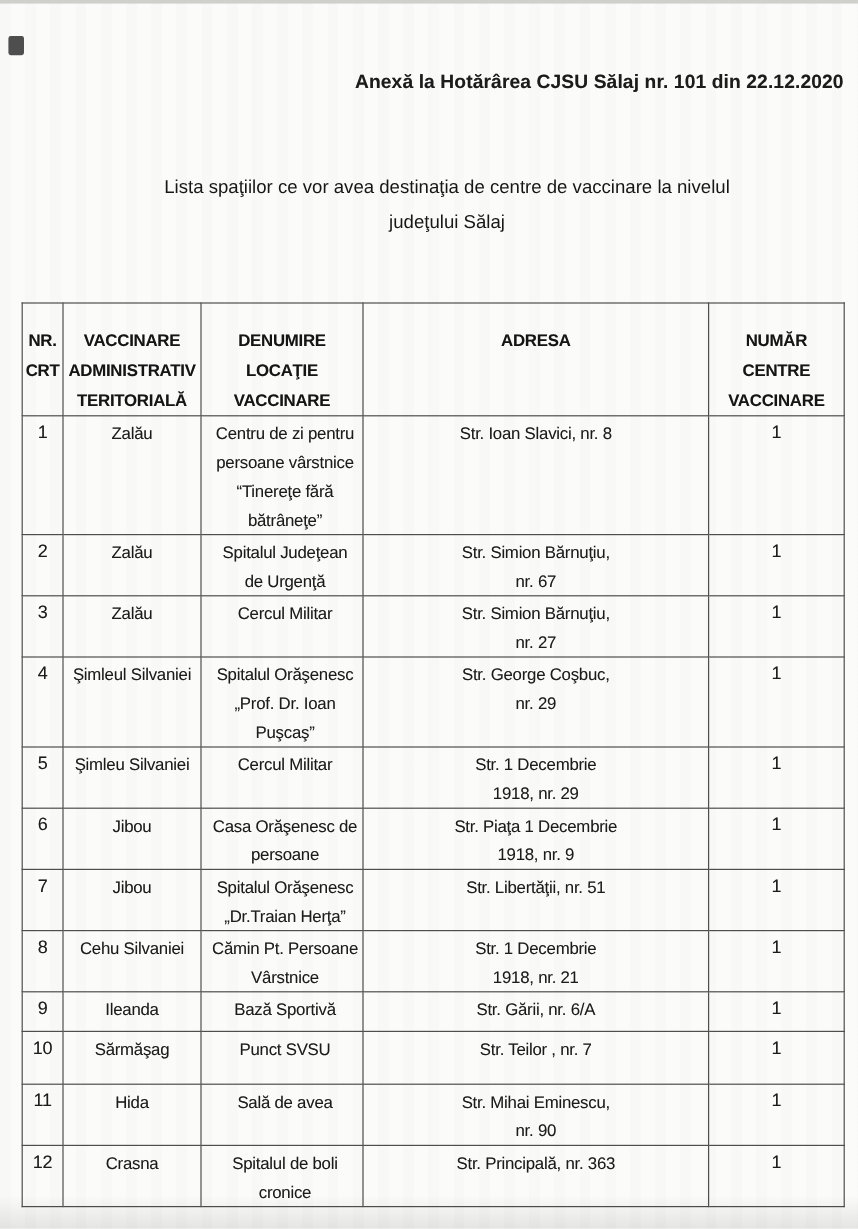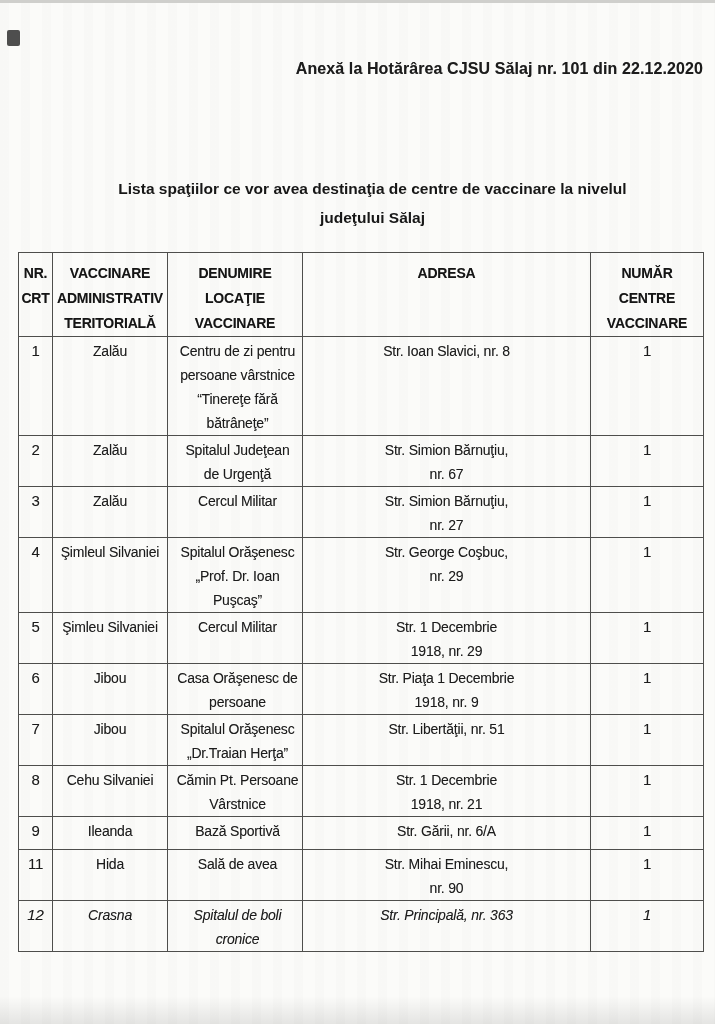--- a/index.html
+++ b/index.html
@@ -29,22 +29,22 @@
     background:#3b3b3b;border-radius:2px;opacity:.9;
   }
   .annex-line{
     position:absolute;top:60px;left:0;right:12px;
     text-align:right;font-size:16px;font-weight:700;
     letter-spacing:.1px;color:#1c1c1c;
     text-shadow:0 0 .4px rgba(0,0,0,.35);
   }
   .doc-title{
     position:absolute;top:142px;left:30px;right:0;
-    text-align:center;font-size:15.5px;font-weight:bold;
-    line-height:29px;white-space:pre-line;color:#171717;margin-top:32px;
+    text-align:center;font-size:15.5px;font-weight:normal;
+    line-height:29px;white-space:pre-line;color:#171717;
   }
   table.centers{
     position:absolute;left:18px;top:252px;width:685px;
     border-collapse:collapse;table-layout:fixed;
   }
   table.centers td{
     border:1px solid #4e4e4c;
     vertical-align:top;
     font-size:14px;line-height:24px;
     padding:2px 2px 0 2px;
@@ -53,29 +53,29 @@
     letter-spacing:-0.2px;
     color:#1c1c1c;
     text-shadow:0 0 .4px rgba(0,0,0,.3);
     overflow:visible;
   }
   table.centers td.c-nr{font-size:15px;}
   table.centers td.c-loc{text-align:center;padding-left:7px;}
   table.centers td.c-num{font-size:15px;}
   table.centers tr.hdr td{
     font-weight:bold;font-size:14px;line-height:25px;
-    padding-top:8px;white-space:pre-line;color:#151515;
+    padding-top:18px;white-space:pre-line;color:#151515;
   }
   col.w-nr{width:34px;} col.w-unit{width:115px;} col.w-loc{width:135px;}
   col.w-adr{width:288px;} col.w-num{width:113px;}
   tr.hdr{height:76px;}
   tr.h0{height:97px;} tr.h1{height:45px;} tr.h2{height:50px;}
   tr.h3{height:72px;} tr.h4{height:49px;} tr.h5{height:49px;}
   tr.h6{height:51px;} tr.h7{height:49px;} tr.h8{height:33px;}
-  tr.h9{height:44px;} tr.h10{height:50px;} tr.h11{height:49px;font-style:italic;}
+  tr.h9{height:44px;} tr.h10{height:50px;} tr.h11{height:49px;}
 </style>
 </head>
 <body>
 
 <div class="scan-texture"></div>
 <div class="top-edge"></div>
 <div class="corner-mark"></div>
 
 <div class="annex-line">Anexă la Hotărârea CJSU Sălaj nr. 101 din 22.12.2020</div>
 
@@ -176,20 +176,27 @@
 1918, nr. 21</td>
       <td class="c-num">1</td>
     </tr>
     <tr class="h8">
       <td class="c-nr">9</td>
       <td class="c-unit">Ileanda</td>
       <td class="c-loc">Bază Sportivă</td>
       <td class="c-adr">Str. Gării, nr. 6/A</td>
       <td class="c-num">1</td>
     </tr>
+    <tr class="h9">
+      <td class="c-nr">10</td>
+      <td class="c-unit">Sărmăşag</td>
+      <td class="c-loc">Punct SVSU</td>
+      <td class="c-adr">Str. Teilor , nr. 7</td>
+      <td class="c-num">1</td>
+    </tr>
     <tr class="h10">
       <td class="c-nr">11</td>
       <td class="c-unit">Hida</td>
       <td class="c-loc">Sală de avea</td>
       <td class="c-adr">Str. Mihai Eminescu,
 nr. 90</td>
       <td class="c-num">1</td>
     </tr>
     <tr class="h11">
       <td class="c-nr">12</td>

